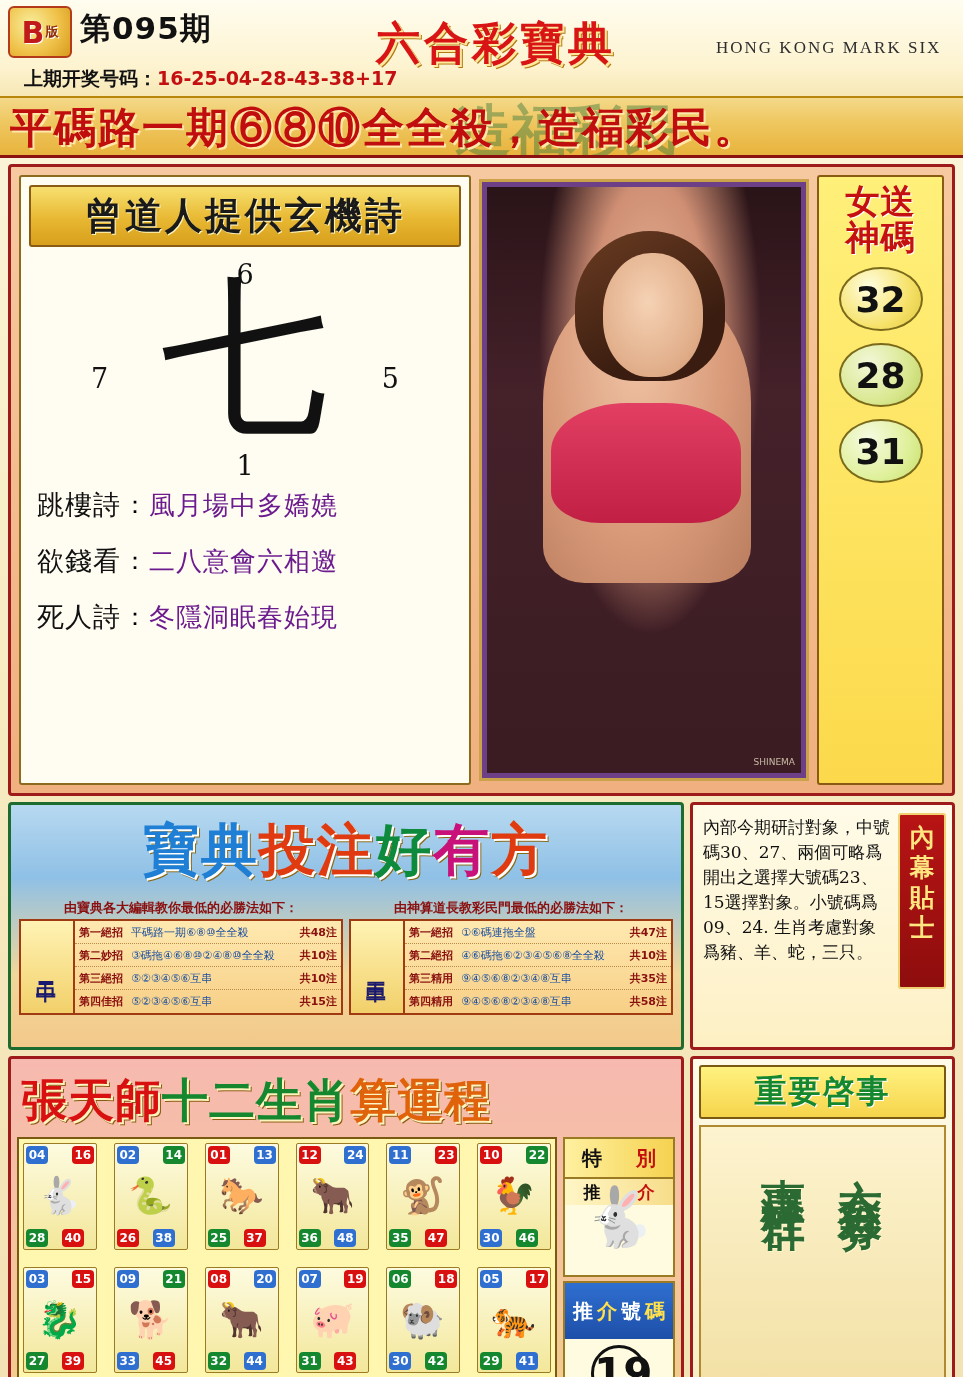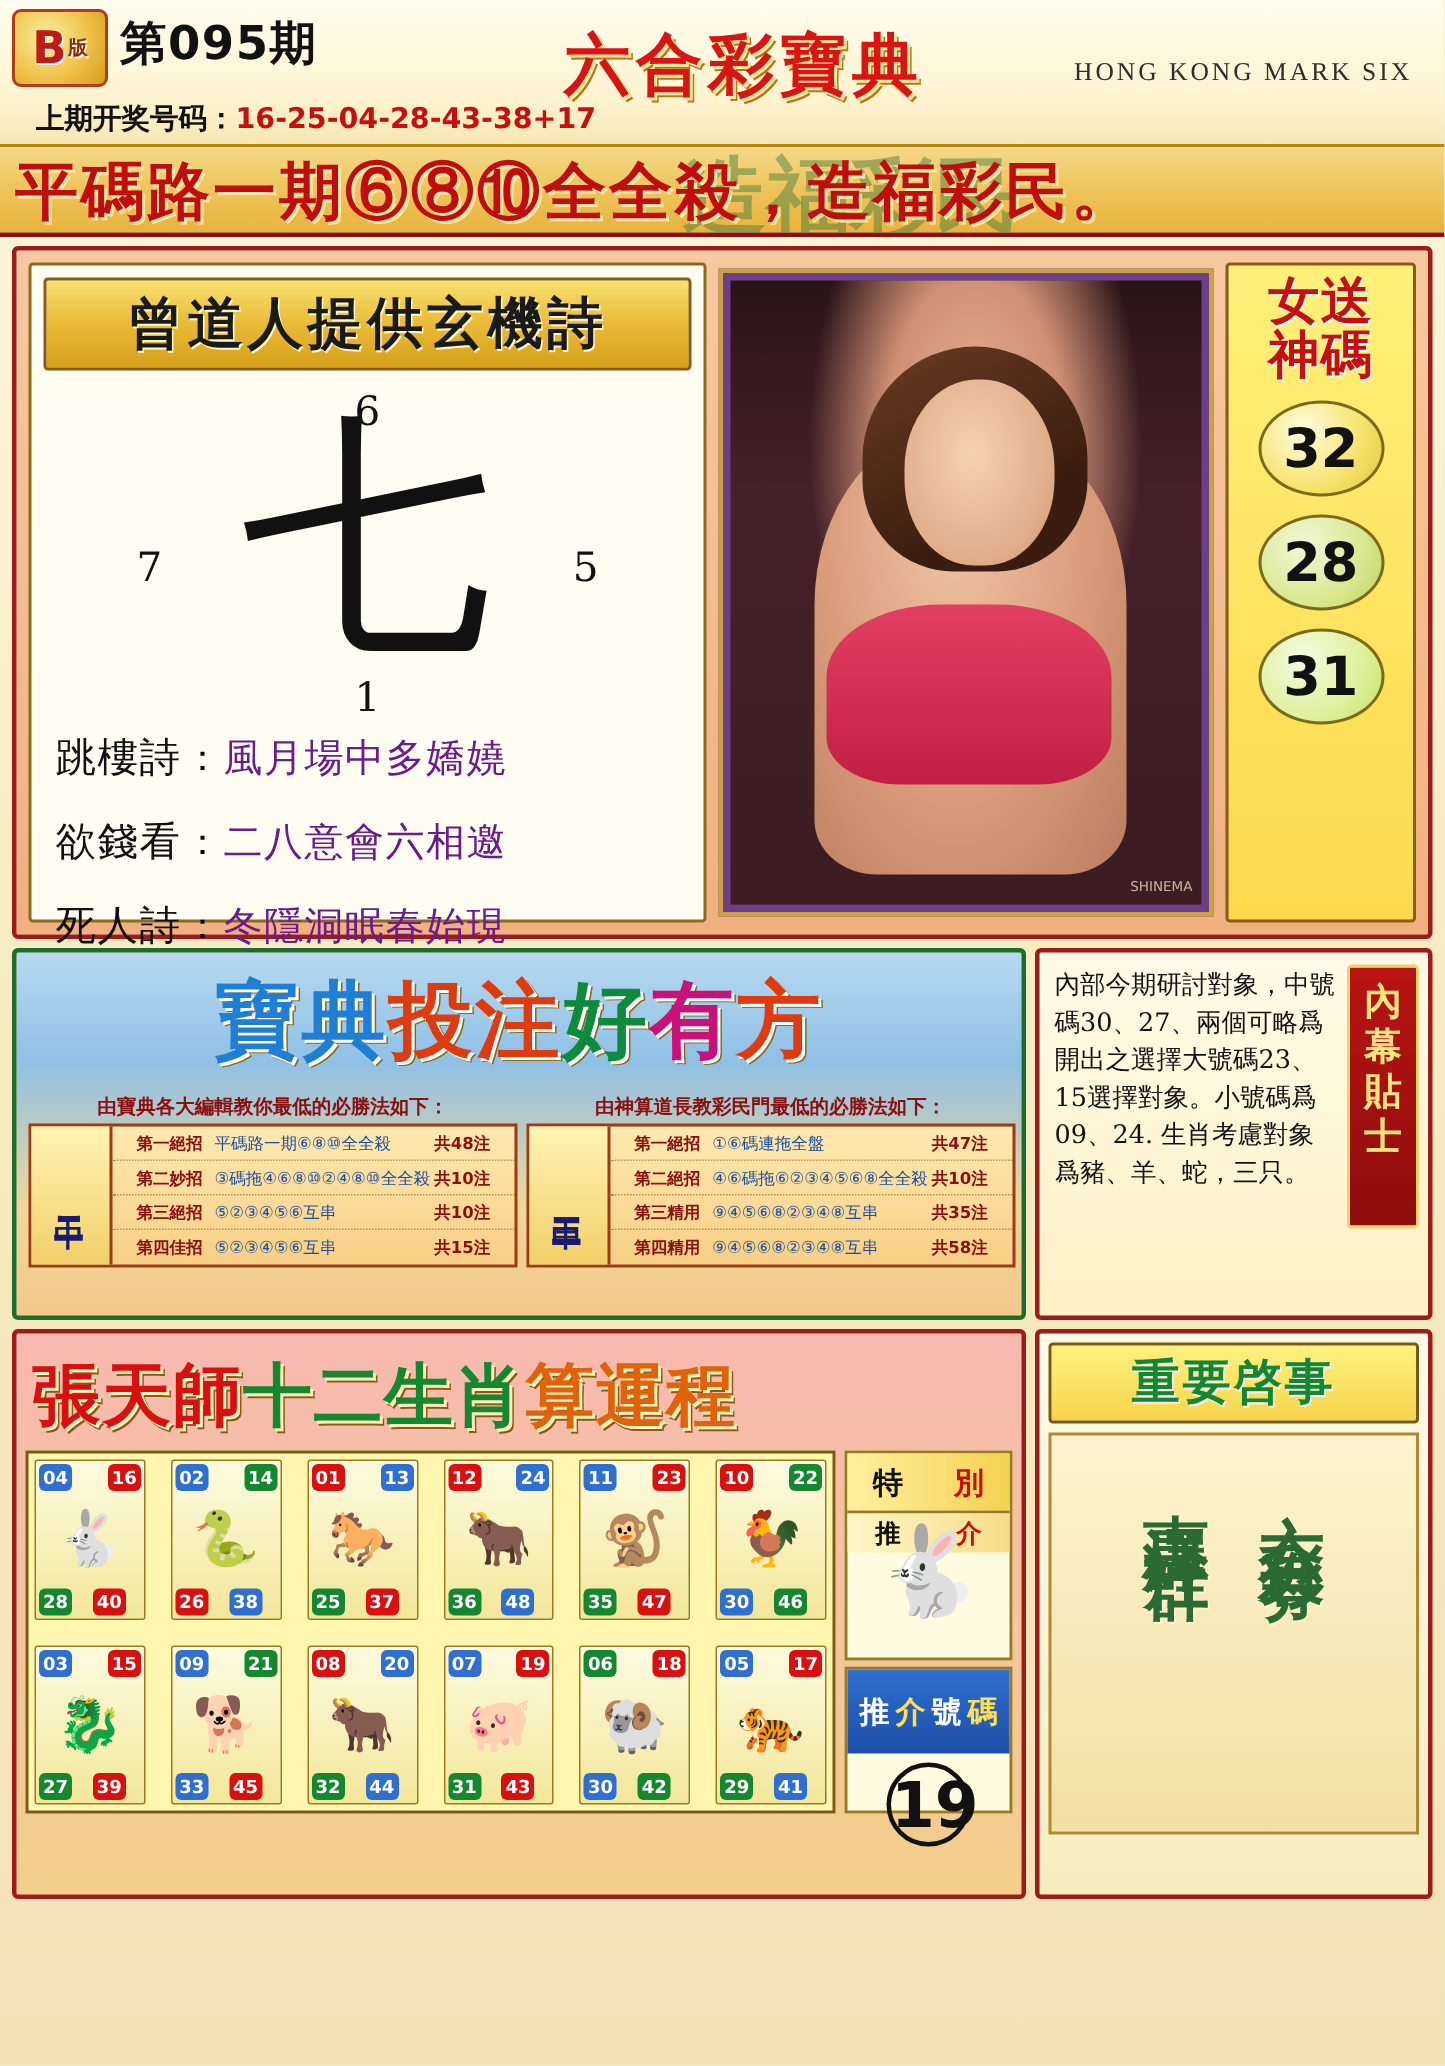--- a/index.html
+++ b/index.html
@@ -74,21 +74,21 @@
   }
   .banner .ghost {
     position:absolute; left:455px; top:-4px;
     font-size:56px; font-weight:bold; color:rgba(60,120,60,0.45);
     font-family:"DejaVu Serif","Liberation Serif",serif;
     white-space:nowrap;
   }
 
   
   .sec1 {
-    position:relative; margin:6px 8px 0 8px; height:462px;
+    position:relative; margin:6px 8px 0 8px; height:632px;
     background: linear-gradient(180deg,#f7c9a0 0%, #f0b07f 100%);
     border:3px solid #9d1b1b; border-radius:4px;
     display:flex;
   }
   .poem-box {
     width:452px; margin:8px; background:#fffdf2;
     border:2px solid #8c6a1e; border-radius:3px; position:relative;
   }
   .poem-head {
     margin:8px; height:62px;
@@ -209,21 +209,21 @@
     width:54px; background: linear-gradient(180deg,#fff3b4 0%, #f2d06a 100%);
     border-right:2px solid #a03a12;
     display:flex; align-items:center; justify-content:center;
     font-size:20px; font-weight:bold; color:#1a1a6e; letter-spacing:1px;
     writing-mode:vertical-rl; text-orientation:upright;
     font-family:"DejaVu Serif","Liberation Serif",serif;
   }
   .s2-rows { flex:1; display:flex; flex-direction:column; justify-content:center; }
   .s2-row {
     display:flex; align-items:center; font-size:11px; color:#222;
-    border-bottom:1px dotted #b98a4a; padding:1px 16px; height:24px;
+    border-bottom:1px dotted #b98a4a; padding:1px 4px; height:24px;
   }
   .s2-row:last-child { border-bottom:none; }
   .s2-row .rn { width:52px; color:#8a1010; font-weight:bold; }
   .s2-row .rd { flex:1; color:#1b4fa0; letter-spacing:0px; overflow:hidden; white-space:nowrap; }
   .s2-row .rc { width:40px; text-align:right; color:#8a1010; font-weight:bold; }
 
   .sec2-right {
     flex:1; background: linear-gradient(180deg,#fffbe8 0%, #fdf0c4 100%);
     border:3px solid #9d1b1b; border-radius:4px; position:relative;
     padding:10px 60px 8px 10px;

